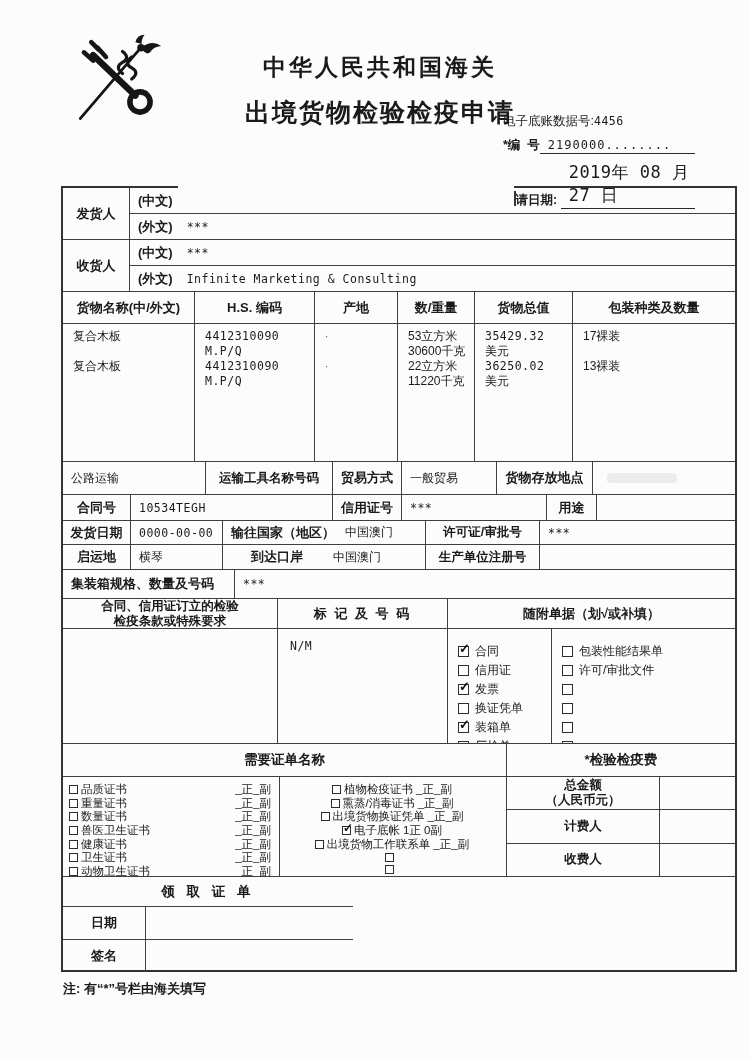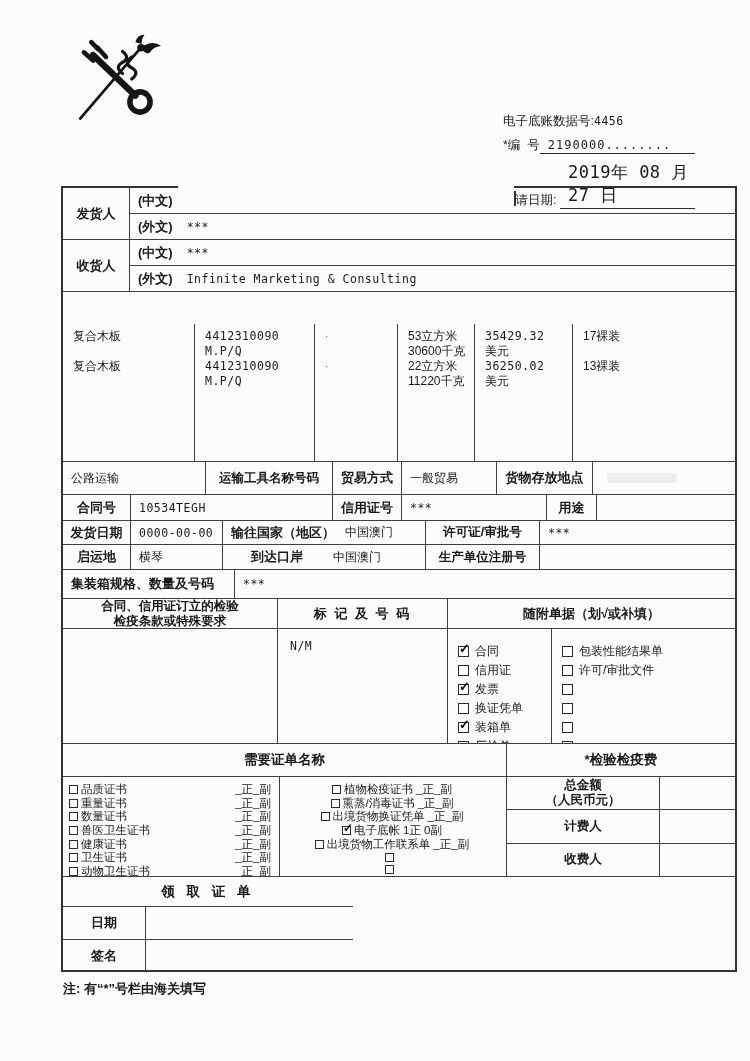--- a/index.html
+++ b/index.html
@@ -7,21 +7,21 @@
   body{margin:0;background:#e9e9e9;}
   .page{position:relative;width:750px;height:1061px;background:#fcfcfc;overflow:hidden;
         font-family:"Liberation Sans", sans-serif;color:var(--ink);}
   
   .logo{position:absolute;left:68px;top:33px;width:98px;height:92px;}
   .titles{position:absolute;left:180px;top:52px;width:400px;text-align:center;}
   .title1{font-size:23px;font-weight:bold;letter-spacing:3px;}
   .title2{font-size:25px;font-weight:bold;letter-spacing:2px;margin-top:13px;}
   .meta{position:absolute;left:503px;top:113px;width:192px;font-size:12.5px;}
   .meta-row{display:flex;align-items:flex-end;margin-top:7px;}
-  .serial-label,.date-label{font-weight:normal;white-space:pre;flex:none;}
+  .serial-label,.date-label{font-weight:bold;white-space:pre;flex:none;}
   .u-val{flex:1;border-bottom:1.5px solid #2b2b2b;padding:0 0 1px 8px;
          font-family:"DejaVu Sans Mono", monospace;font-size:12px;letter-spacing:1px;}
   .date-val{font-size:17px;letter-spacing:0.5px;font-family:"DejaVu Sans Mono", monospace;}
   
   .form{position:absolute;left:61px;top:186px;width:676px;height:786px;border:2px solid #333;}
   .row{position:absolute;left:0;right:0;display:flex;border-bottom:1px solid var(--line);}
   .cell{border-right:1px solid var(--line);display:flex;align-items:center;overflow:hidden;}
   .cell:last-child{border-right:none;}
   .lbl{font-size:13px;font-weight:bold;}
   .val{font-size:12px;}
@@ -103,20 +103,24 @@
       <path d="M66 26 q-9 7 0 12 q9 5 0 12" stroke-width="3.5"></path>
       <path d="M56 20 q9 7 0 12 q-9 5 0 12" stroke-width="3.5"></path>
     </g>
     <g fill="#151515">
       <path d="M76 16 q12 -9 22 -2 q-9 1 -12 7 q-4 4 -10 -5z"></path>
       <path d="M70 10 q2 -8 10 -8 q-4 5 -3 10z"></path>
       <circle cx="76" cy="16" r="4"></circle>
     </g>
   </svg>
 
+  <div class="titles">
+    <div class="title1">中华人民共和国海关</div>
+    <div class="title2">出境货物检验检疫申请</div>
+  </div>
 
   <div class="meta">
     <div><span>电子底账数据号:</span><span class="mono">4456</span></div>
     <div class="meta-row">
       <span class="serial-label">*编  号</span>
       <span class="u-val">2190000........</span>
     </div>
     <div class="meta-row">
       <span class="date-label">申请日期: </span>
       <span class="u-val date-val">2019年 08 月 27 日</span>
@@ -146,20 +150,28 @@
           <span class="lbl">(中文)</span>
           <span class="val mono">***</span>
         </div>
         <div class="party-sub">
           <span class="lbl">(外文)</span>
           <span class="val mono">Infinite Marketing &amp; Consulting</span>
         </div>
       </div>
     </div>
 
+    <div class="row" style="top:104px;height:32px;">
+      <div class="cell ctr lbl" style="width:132px;">货物名称(中/外文)</div>
+      <div class="cell ctr lbl" style="width:120px;">H.S. 编码</div>
+      <div class="cell ctr lbl" style="width:83px;">产地</div>
+      <div class="cell ctr lbl" style="width:77px;">数/重量</div>
+      <div class="cell ctr lbl" style="width:98px;">货物总值</div>
+      <div class="cell ctr lbl" style="width:162px;">包装种类及数量</div>
+    </div>
 
     <div class="row" style="top:136px;height:138px;">
       <div class="gcol" style="width:132px;">
         <div class="gline gcn">复合木板</div>
         <div class="gline"></div>
         <div class="gline gcn">复合木板</div>
       </div>
       <div class="gcol" style="width:120px;">
         <div class="gline mono">4412310090</div>
         <div class="gline mono">M.P/Q</div>

